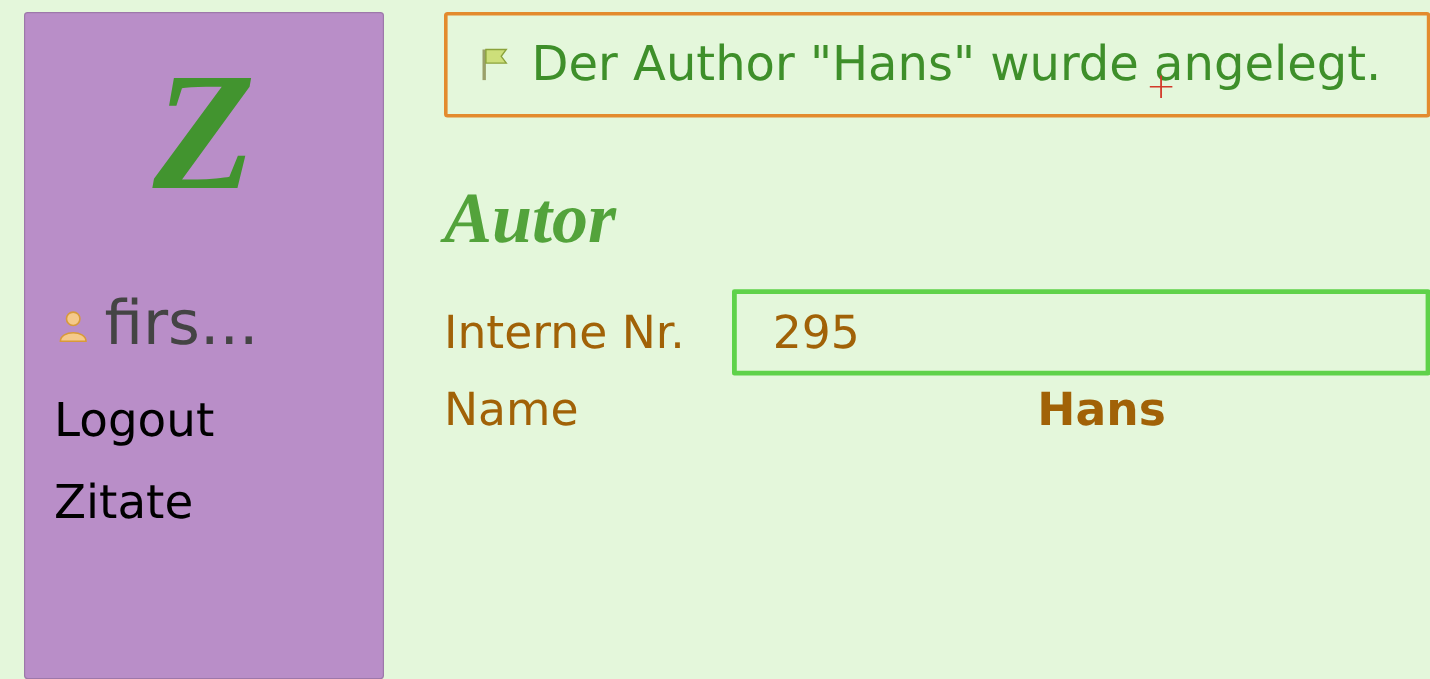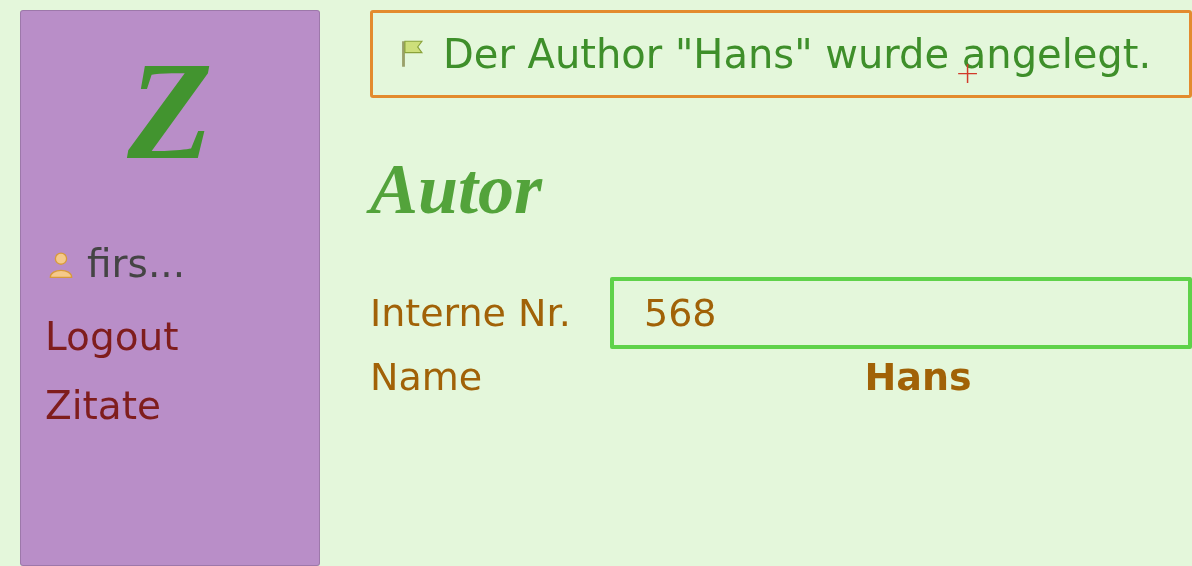--- a/index.html
+++ b/index.html
@@ -34,29 +34,29 @@
     font-size: 140px;
     line-height: 1;
     text-align: center;
     margin-bottom: 60px;
     user-select: none;
   }
   .user-row {
     display: flex;
     align-items: center;
     gap: 10px;
-    font-size: 39px;
+    font-size: 51px;
     color: #444;
     margin-bottom: 28px;
   }
   .user-icon svg { width: 32px; height: 32px; display:block; }
   .side-link {
     display: block;
     font-size: 39px;
-    color: #7f1d1d;
+    color: #000000;
     margin-bottom: 24px;
     cursor: pointer;
   }
   
   .main {
     flex: 1;
     padding: 0 0 0 50px;
     position: relative;
   }
   .flash {
@@ -71,22 +71,22 @@
     color: #3e8f2a;
     font-size: 40px;
     background: #e4f7db;
   }
   .flag-icon svg { width: 34px; height: 34px; display:block; }
   .page-title {
     font-family: "Brush Script MT", "Comic Sans MS", cursive;
     font-weight: 900;
     font-style: italic;
     color: #53a33b;
-    font-size: 72px;
-    margin-bottom: 46px;
+    font-size: 60px;
+    margin-bottom: 24px;
   }
   .detail-grid {
     display: grid;
     grid-template-columns: 240px 1fr;
     row-gap: 6px;
     align-items: center;
     font-size: 38px;
     color: #a16207;
   }
   .detail-label { white-space: nowrap; }
@@ -147,21 +147,21 @@
     </div>
 
     <span class="cursor-cross">+</span>
 
     <h1 class="page-title">Autor</h1>
 
     <div class="detail-grid">
 
       <div class="detail-label">Interne Nr.</div>
       <div class="id-box">
-        <span>568</span>
+        <span>295</span>
       </div>
 
       <div class="detail-label">Name</div>
       <div class="detail-value bold">Hans</div>
 
       <div class="detail-value"></div>
 
       <div class="detail-value"></div>
 
     </div>

